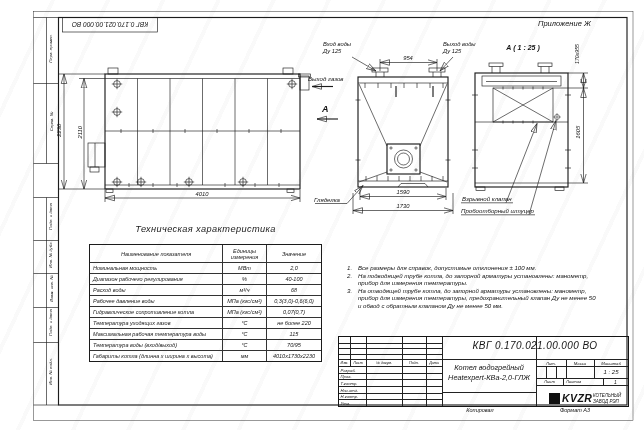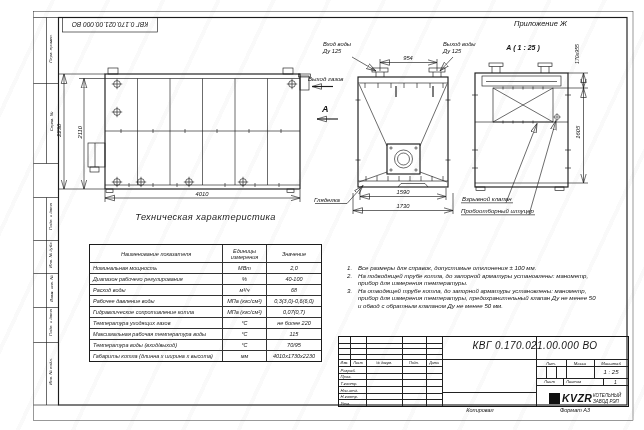--- a/index.html
+++ b/index.html
@@ -12,21 +12,21 @@
   .ln .vthin{stroke-width:.45;}
   .t{position:absolute;font-style:italic;color:#141414;white-space:nowrap;line-height:1.15;}
   .c{text-align:center;}
   .pre{white-space:pre-line;}
   .r90{transform:rotate(-90deg);transform-origin:center;}
   .r180{transform:rotate(180deg);transform-origin:center;}
   .f42{font-size:4.3px;} .f52{font-size:5.2px;} .f55{font-size:5.5px;}
   .f58{font-size:5.8px;} .f6{font-size:6.1px;} .f7{font-size:7px;}
   .f75{font-size:7.5px;} .f9{font-size:9px;}
   
-  .tc-title{position:absolute;left:89px;top:212px;width:233px;text-align:center;
+  .tc-title{position:absolute;left:89px;top:224px;width:233px;text-align:center;
             font-style:italic;font-size:9.2px;letter-spacing:.4px;}
   .tc{position:absolute;left:89px;top:244px;width:233px;border:1.1px solid #1c1c1c;
       font-style:italic;font-size:5.5px;box-sizing:border-box;}
   .tr{display:flex;height:11px;border-top:.8px solid #333;box-sizing:border-box;}
   .tr.h{height:17px;border-top:none;}
   .td{box-sizing:border-box;display:flex;align-items:center;}
   .td.n{width:133px;border-right:.8px solid #333;padding-left:3px;}
   .td.u{width:44px;border-right:.8px solid #333;justify-content:center;text-align:center;}
   .td.v{flex:1;justify-content:center;text-align:center;}
   .tr.h .td{justify-content:center;text-align:center;}
@@ -239,21 +239,21 @@
     <line x1="338" y1="119" x2="317" y2="119" marker-end="url(#aE)" class="thick"></line>
     <line x1="315" y1="203.5" x2="347" y2="203.5"></line>
     <line x1="347" y1="203.5" x2="363" y2="185.5" marker-end="url(#aE)"></line>
     <line x1="461" y1="202.8" x2="513" y2="202.8"></line>
     <line x1="506" y1="202.8" x2="537" y2="123.5" marker-end="url(#aE)"></line>
     <line x1="461" y1="214.8" x2="535" y2="214.8"></line>
     <line x1="529" y1="214.8" x2="556" y2="120.5" marker-end="url(#aE)"></line>
   </g>
 </svg>
 
-<span class="t f75" style="left:514px;top:20px;">Приложение Ж</span>
+<span class="t f75" style="left:538px;top:20px;">Приложение Ж</span>
 <span class="t f7 c" style="left:495px;top:44px;width:56px;font-weight:600;">А ( 1 : 25 )</span>
 
 <span class="t f58 pre" style="left:323px;top:41px;">Вход воды
 Ду 125</span>
 <span class="t f58 pre" style="left:443px;top:41px;">Выход воды
 Ду 125</span>
 <span class="t f58 c" style="left:393px;top:55px;width:30px;">954</span>
 <span class="t f6" style="left:308px;top:75px;">Выход газов</span>
 <span class="t f9" style="left:322px;top:104px;font-weight:600;">А</span>
 
@@ -376,20 +376,22 @@
   <div class="hl" style="left:197px;top:41px;width:92px;"></div>
   <div class="hl" style="left:197px;top:48px;width:92px;"></div>
   <div class="vl" style="left:227px;top:22px;height:19px;"></div>
   <div class="vl" style="left:255px;top:22px;height:19px;"></div>
   <div class="vl" style="left:207px;top:29px;height:12px;"></div>
   <div class="vl" style="left:217px;top:29px;height:12px;"></div>
   <div class="vl" style="left:224px;top:41px;height:7px;"></div>
   <div class="vl" style="left:264px;top:41px;height:7px;"></div>
 
   <div class="tt c" style="left:103px;top:3px;width:186px;font-size:10px;letter-spacing:.4px;">КВГ 0.170.021.00.000 ВО</div>
+  <div class="tt c pre" style="left:103px;top:26px;width:94px;font-size:7.3px;line-height:10px;white-space:pre-line;">Котел водогрейный
+Heatexpert-КВа-2,0-ГЛЖ</div>
 
   <div class="tt c" style="left:0;top:23.5px;width:11px;font-size:3.7px;">Изм.</div>
   <div class="tt c" style="left:11px;top:23.5px;width:16px;font-size:3.7px;">Лист</div>
   <div class="tt c" style="left:27px;top:23.5px;width:36px;font-size:3.7px;">№ докум.</div>
   <div class="tt c" style="left:63px;top:23.5px;width:24px;font-size:3.7px;">Подп.</div>
   <div class="tt c" style="left:87px;top:23.5px;width:16px;font-size:3.7px;">Дата</div>
 
   <div class="tt" style="left:1.5px;top:30.5px;font-size:4.2px;">Разраб.</div>
   <div class="tt" style="left:1.5px;top:37.2px;font-size:4.2px;">Пров.</div>
   <div class="tt" style="left:1.5px;top:43.8px;font-size:4.2px;">Т.контр.</div>

